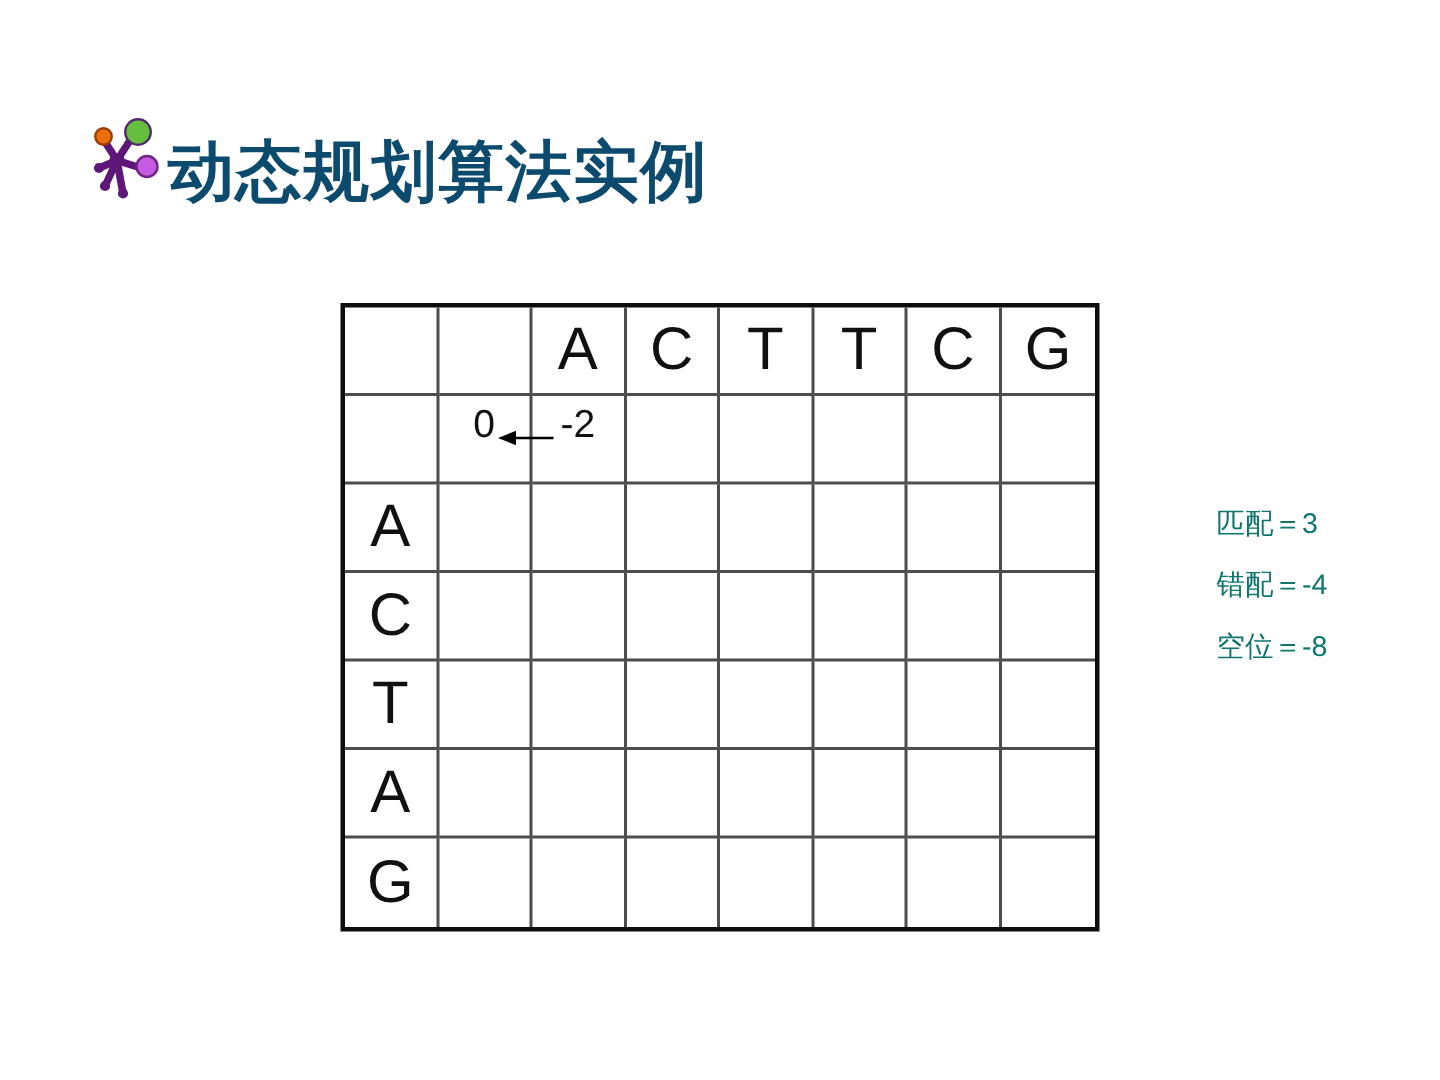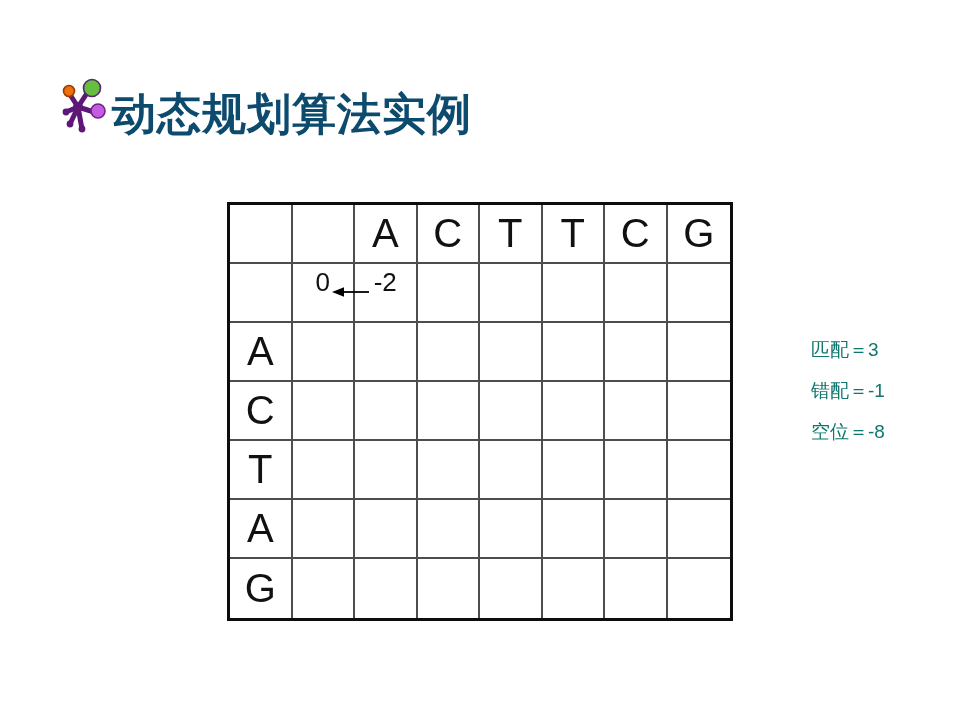--- a/index.html
+++ b/index.html
@@ -147,17 +147,17 @@
       <div class="cell last-col last-row"></div>
     </div>
 
   <svg class="arrow-overlay" viewBox="0 0 55 20" aria-hidden="true">
     <line x1="44" y1="10" x2="17" y2="10" stroke="#000000" stroke-width="1.8"></line>
     <polygon points="7,10 19,5.2 19,14.8" fill="#000000"></polygon>
   </svg>
 
   <div class="legend">
     <div>匹配＝3</div>
-    <div>错配＝-1</div>
+    <div>错配＝-4</div>
     <div>空位＝-8</div>
   </div>
 
 </div>
 
 </body></html>

